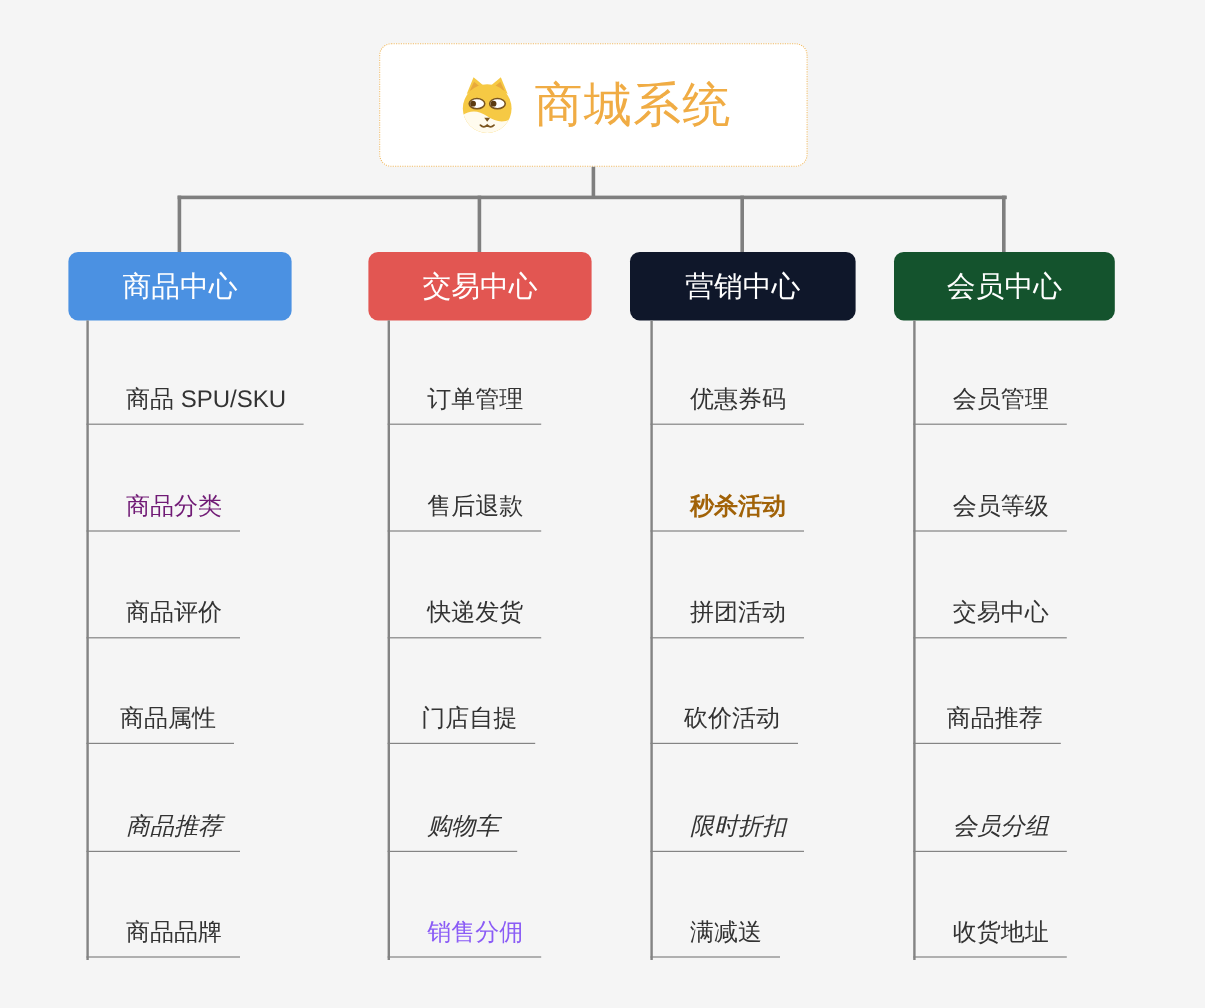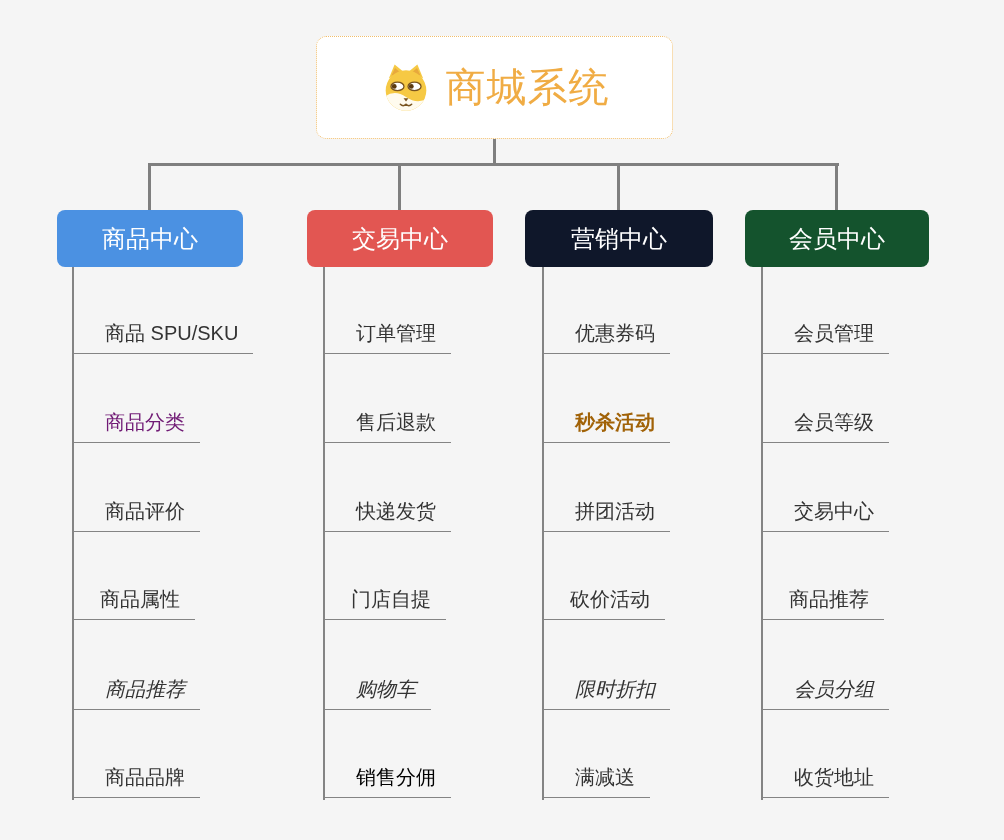--- a/index.html
+++ b/index.html
@@ -121,21 +121,21 @@
     <div class="leaf" style="color: rgb(51, 51, 51); border-bottom-color: rgb(132, 132, 132);">商品属性</div>
     <div class="leaf" style="color: rgb(51, 51, 51); border-bottom-color: rgb(132, 132, 132);">商品推荐</div>
     <div class="leaf" style="color: rgb(51, 51, 51); border-bottom-color: rgb(132, 132, 132);">商品品牌</div>
   </div>
   <div class="col col-2">
     <div class="leaf" style="color: rgb(51, 51, 51); border-bottom-color: rgb(132, 132, 132);">订单管理</div>
     <div class="leaf" style="color: rgb(51, 51, 51); border-bottom-color: rgb(132, 132, 132);">售后退款</div>
     <div class="leaf" style="color: rgb(51, 51, 51); border-bottom-color: rgb(132, 132, 132);">快递发货</div>
     <div class="leaf" style="color: rgb(51, 51, 51); border-bottom-color: rgb(132, 132, 132);">门店自提</div>
     <div class="leaf" style="color: rgb(51, 51, 51); border-bottom-color: rgb(132, 132, 132);">购物车</div>
-    <div class="leaf" style="color: #000000; border-bottom-color: rgb(132, 132, 132);">销售分佣</div>
+    <div class="leaf" style="color: #8b5cf6; border-bottom-color: rgb(132, 132, 132);">销售分佣</div>
   </div>
   <div class="col col-3">
     <div class="leaf" style="color: rgb(51, 51, 51); border-bottom-color: rgb(132, 132, 132);">优惠券码</div>
     <div class="leaf" style="color: #a16207; border-bottom-color: rgb(132, 132, 132); font-weight: bold;">秒杀活动</div>
     <div class="leaf" style="color: rgb(51, 51, 51); border-bottom-color: rgb(132, 132, 132);">拼团活动</div>
     <div class="leaf" style="color: rgb(51, 51, 51); border-bottom-color: rgb(132, 132, 132);">砍价活动</div>
     <div class="leaf" style="color: rgb(51, 51, 51); border-bottom-color: rgb(132, 132, 132);">限时折扣</div>
     <div class="leaf" style="color: rgb(51, 51, 51); border-bottom-color: rgb(132, 132, 132);">满减送</div>
   </div>
   <div class="col col-4">

